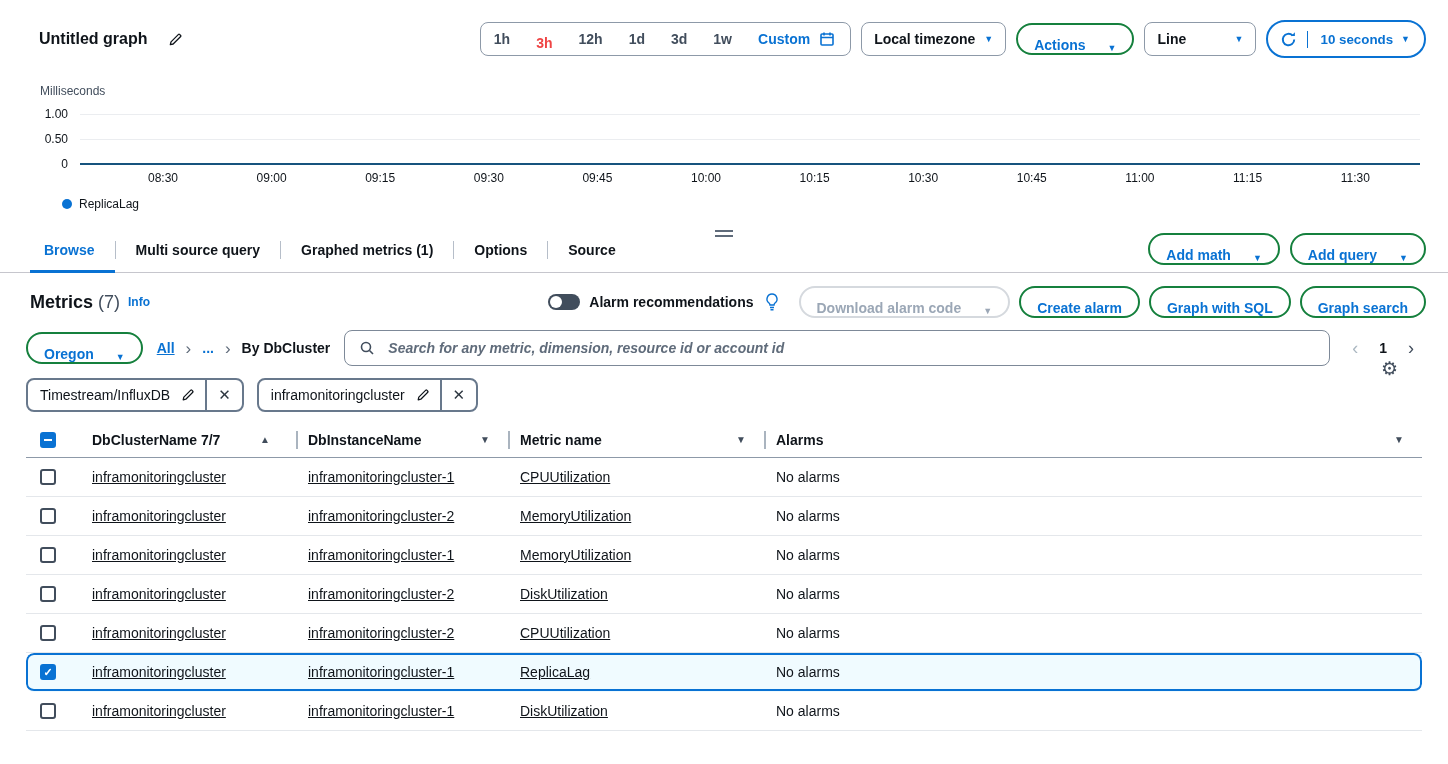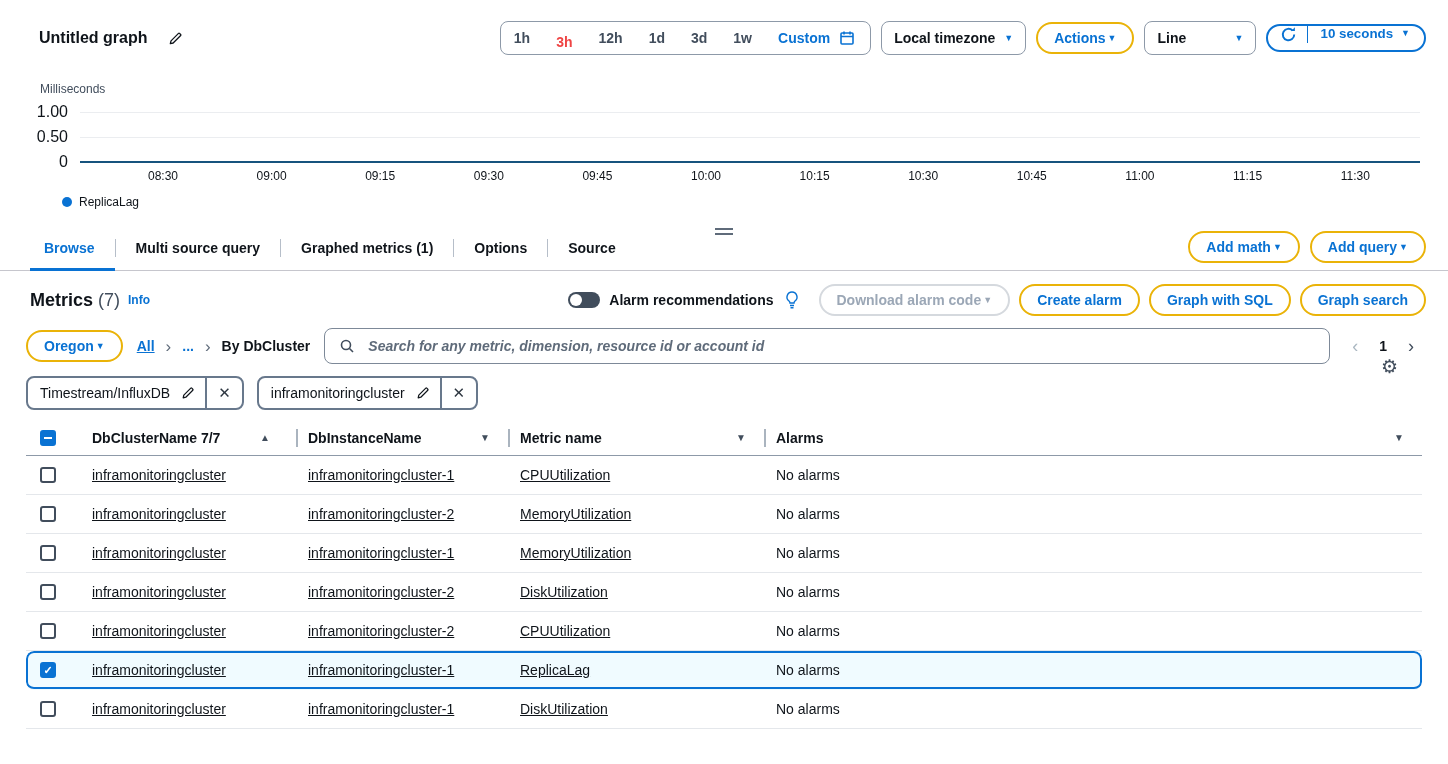--- a/index.html
+++ b/index.html
@@ -20,33 +20,33 @@
   .time-seg { display: flex; align-items: center; height: 34px; border: 1px solid #8d99a8; border-radius: 8px; background: #fff; }
   .time-seg .seg { padding: 0 13px; height: 100%; font-size: 14px; font-weight: 700; color: #414d5c; }
   .time-seg .seg.selected { color: #ef4444; margin-top: 8px; }
   .time-seg .seg.custom { color: #0972d3; display: flex; align-items: center; gap: 7px; text-align: center; }
 
   .dd { display: flex; align-items: center; gap: 9px; height: 34px; border: 1px solid #8d99a8; border-radius: 8px; background: #fff; padding: 0 12px; font-weight: 700; font-size: 14px; color: #0f141a; }
   .caret { font-size: 9px; line-height: 1; }
   .caret.blue { color: #0972d3; }
   .caret.grey { color: #9ba7b6; }
 
-  .pill-btn { display: inline-flex; align-items: center; gap: 2px; height: 32px; border: 2px solid #eab308; border-radius: 20px; background: #fff; padding: 0 16px; color: #0972d3; font-weight: 700; font-size: 14px; }
+  .pill-btn { display: inline-flex; align-items: flex-end; gap: 22px; height: 32px; border: 2px solid #15803d; border-radius: 20px; background: #fff; padding: 0 16px; color: #0972d3; font-weight: 700; font-size: 14px; }
   .pill-btn.disabled { border-color: #d5d9de; color: #9ba7b6; cursor: default; }
 
-  .refresh-group { display: flex; align-items: flex-start; height: 28px; border: 2px solid #0972d3; border-radius: 20px; overflow: hidden; background: #fff; }
+  .refresh-group { display: flex; align-items: center; height: 38px; border: 2px solid #0972d3; border-radius: 20px; overflow: hidden; background: #fff; }
   .refresh-btn { display: flex; align-items: center; padding: 0 10px 0 12px; border-right: 1px solid #0972d3; }
   .refresh-dd { display: flex; align-items: center; gap: 8px; padding: 0 14px 0 12px; color: #0972d3; font-weight: 700; }
 
   
   .chart { margin: 26px 28px 0 40px; }
   .unit { font-size: 12px; color: #414d5c; margin-bottom: 16px; }
   .plot-row { display: flex; }
   .ylabels { width: 40px; position: relative; height: 50px; flex: none; }
-  .ylabels span { position: absolute; right: 12px; transform: translateY(-50%); font-size: 16px; color: #0f141a; }
+  .ylabels span { position: absolute; right: 12px; transform: translateY(-50%); font-size: 12px; color: #0f141a; }
   .yl-0 { top: 0; } .yl-1 { top: 50%; } .yl-2 { top: 100%; }
   .plot { flex: 1; height: 50px; position: relative; }
   .gridline { position: absolute; left: 0; right: 0; height: 1px; background: #ebedf0; }
   .gl-0 { top: 0; } .gl-1 { top: 50%; }
   .axisline { position: absolute; left: 0; right: 0; bottom: 0; height: 1px; background: #545b64; }
   .dataline { position: absolute; left: 0; right: 0; bottom: -1px; height: 2px; background: #16537e; }
   .xlabels { display: flex; justify-content: space-between; margin-left: 40px; padding: 7px 50px 0 68px; font-size: 12px; color: #0f141a; }
   .legend { display: flex; align-items: center; gap: 7px; margin: 12px 0 0 22px; font-size: 12px; }
   .legend-dot { width: 10px; height: 10px; border-radius: 50%; background: #0972d3; }
 

